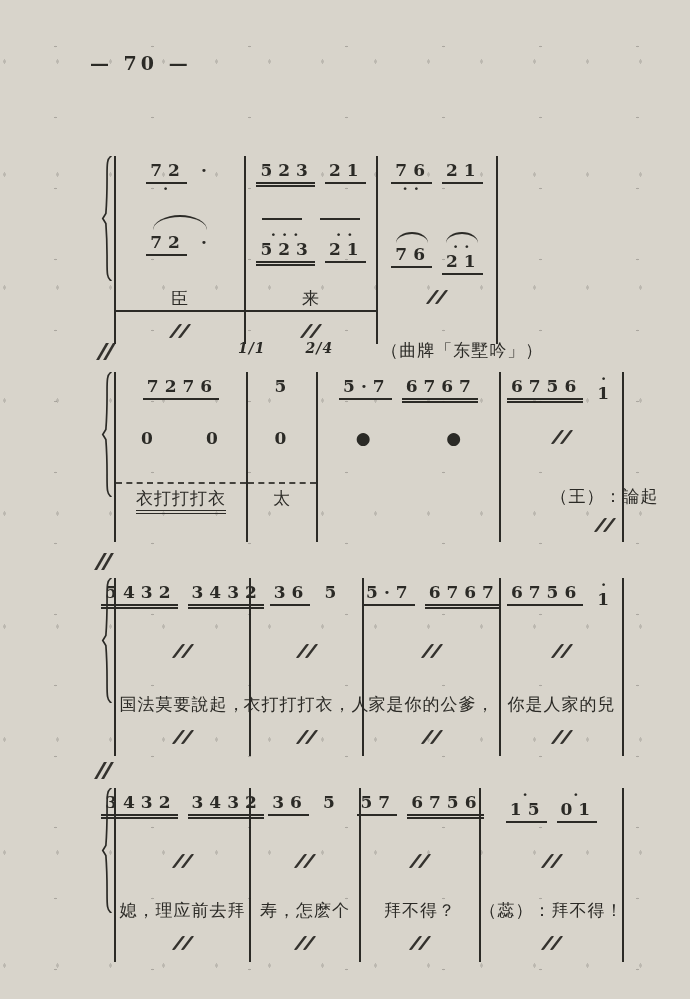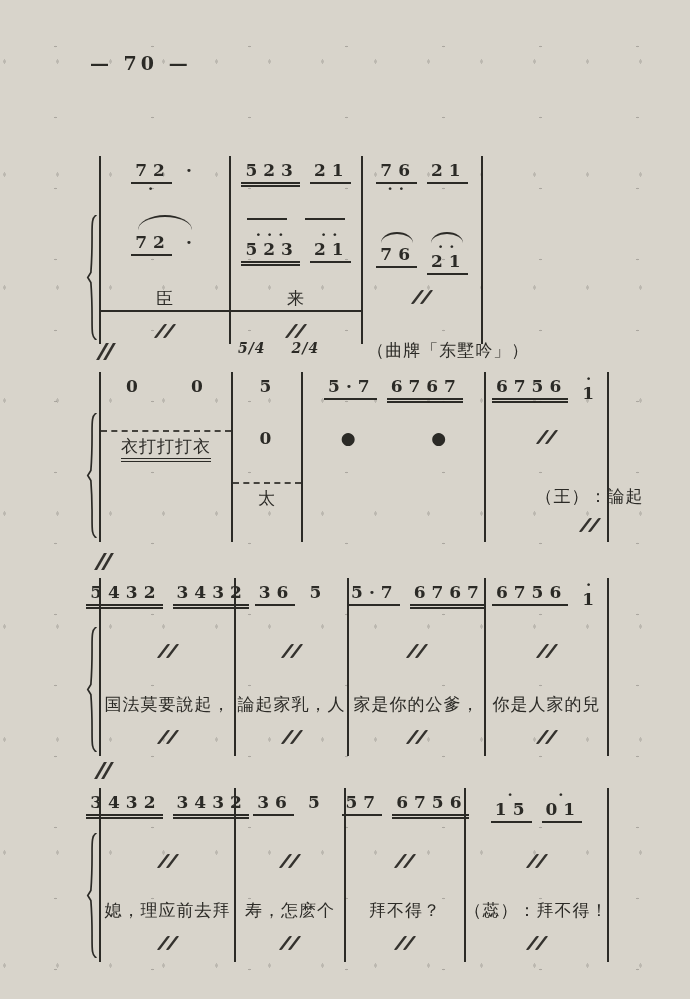--- a/index.html
+++ b/index.html
@@ -14,21 +14,21 @@
     content:"";position:absolute;inset:0;pointer-events:none;opacity:.45;
     background-image:
       radial-gradient(rgba(35,33,30,.55) 1px, transparent 1.4px),
       radial-gradient(rgba(35,33,30,.35) 1px, transparent 1.3px);
     background-size:97px 71px, 53px 113px;
     background-position:7px 11px, 31px 5px;
   }
   .pagenum{position:absolute;left:90px;top:52px;font-weight:bold;font-size:19px;letter-spacing:4px;}
 
   
-  .system{position:absolute;left:84px;display:flex;align-items:flex-end;}
+  .system{position:absolute;left:99px;display:flex;align-items:flex-start;}
   .brace{width:15px;flex:none;}
   .measures{display:flex;border-left:2.5px solid #2b2a26;}
   .measure{border-right:2.5px solid #2b2a26;box-sizing:border-box;display:flex;flex-direction:column;}
   .row{display:flex;justify-content:center;align-items:flex-start;box-sizing:border-box;width:100%;}
 
   
   .grp{display:inline-flex;flex-direction:column;align-items:center;margin:0 5px;padding-top:4px;}
   .nt{font-weight:bold;font-size:17px;line-height:21px;letter-spacing:6px;padding:0 1px 1px 4px;white-space:nowrap;}
   .u1{border-bottom:2px solid #2b2a26;}
   .u2{border-bottom:5px double #2b2a26;}
@@ -65,21 +65,21 @@
   
   .secmark{position:absolute;width:20px;height:18px;}
   .secmark::before,.secmark::after{content:"";position:absolute;top:0;width:2.5px;height:17px;background:#34322e;transform:skewX(-30deg);}
   .secmark::before{left:5px;}
   .secmark::after{left:12px;}
 
   
   .s2header{position:absolute;left:92px;top:340px;width:540px;display:flex;align-items:flex-start;}
   .ts{font-weight:bold;font-size:14px;font-style:italic;letter-spacing:1px;}
   .tsa{margin-left:146px;}
-  .tsb{margin-left:26px;}
+  .tsb{margin-left:40px;}
   .qupai{margin-left:48px;font-size:17px;letter-spacing:1px;line-height:20px;}
 
   
   .sys2 .row-v2{justify-content:space-around;}
   .sys2 .row-v2 .nt{font-size:17px;}
   .bigdot .nt{letter-spacing:0;padding-left:1px;}
 
   
   .wm{position:absolute;left:408px;top:953px;font-size:19px;white-space:nowrap;}
   .wm .site{color:#8f8e8a;letter-spacing:2px;}
@@ -90,21 +90,21 @@
 
 <div class="page">
 
   <div class="pagenum">— 70 —</div>
 
   <div class="secmark" style="left:96px;top:343px;"></div>
   <div class="secmark" style="left:94px;top:553px;"></div>
   <div class="secmark" style="left:94px;top:762px;"></div>
 
   <div class="s2header">
-    <span class="ts tsa">5/4</span>
+    <span class="ts tsa">1/1</span>
     <span class="ts tsb">2/4</span>
     <span class="qupai">（曲牌「东墅吟」）</span>
   </div>
 
   <div id="systems-root">
       <div class="system sys1" style="top: 156px; height: 188px;">
         <div class="brace"><svg width="15" height="100%" viewBox="0 0 12 100" preserveAspectRatio="none">
             <path d="M10 0 C4 3 8 13 5.5 46 L3 50 L5.5 54 C8 87 4 97 10 100" fill="none" stroke="#2b2a26" stroke-width="1.7" vector-effect="non-scaling-stroke"></path>
           </svg></div>
         <div class="measures">
@@ -197,20 +197,25 @@
             </div>
           </div>
         </div>
       </div>
       <div class="system sys2" style="top: 372px; height: 170px;">
         <div class="brace"><svg width="15" height="100%" viewBox="0 0 12 100" preserveAspectRatio="none">
             <path d="M10 0 C4 3 8 13 5.5 46 L3 50 L5.5 54 C8 87 4 97 10 100" fill="none" stroke="#2b2a26" stroke-width="1.7" vector-effect="non-scaling-stroke"></path>
           </svg></div>
         <div class="measures">
           <div class="measure" style="width: 132px;">
+            <div class="row row-v1" style="height: 52px;">
+              <span class="grp">
+                <span class="nt u1">7276</span>
+              </span>
+            </div>
             <div class="row row-v2" style="height: 58px;">
               <span class="grp">
                 <span class="nt">0</span>
               </span>
               <span class="grp">
                 <span class="nt">0</span>
               </span>
             </div>
             <div class="row row-lyr lyrrow" style="height: 60px;">
               <div class="lyrline topdash ulyr">
@@ -310,21 +315,21 @@
               </span>
               <span class="grp">
                 <span class="nt">5</span>
               </span>
             </div>
             <div class="row row-sim" style="height: 52px;">
               <span class="sim"></span>
             </div>
             <div class="row row-lyr lyrrow" style="height: 34px;">
               <div class="lyrline">
-                <span class="lyrtext">論起家乳，人</span>
+                <span class="lyrtext">衣打打打衣，人</span>
               </div>
             </div>
             <div class="row row-sim2" style="height: 32px;">
               <span class="sim"></span>
             </div>
           </div>
           <div class="measure" style="width: 137px;">
             <div class="row row-v1" style="height: 60px;">
               <span class="grp">
                 <span class="nt u1">5·7</span>

